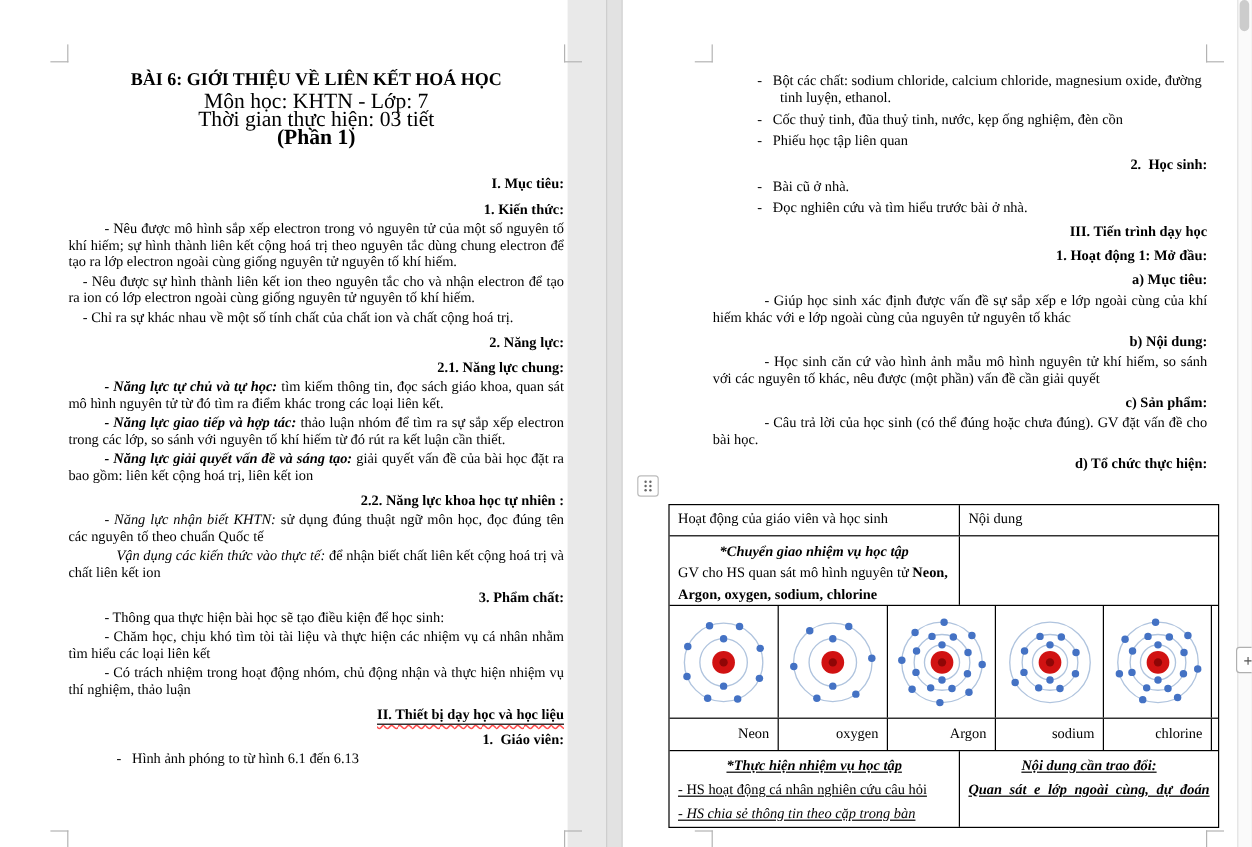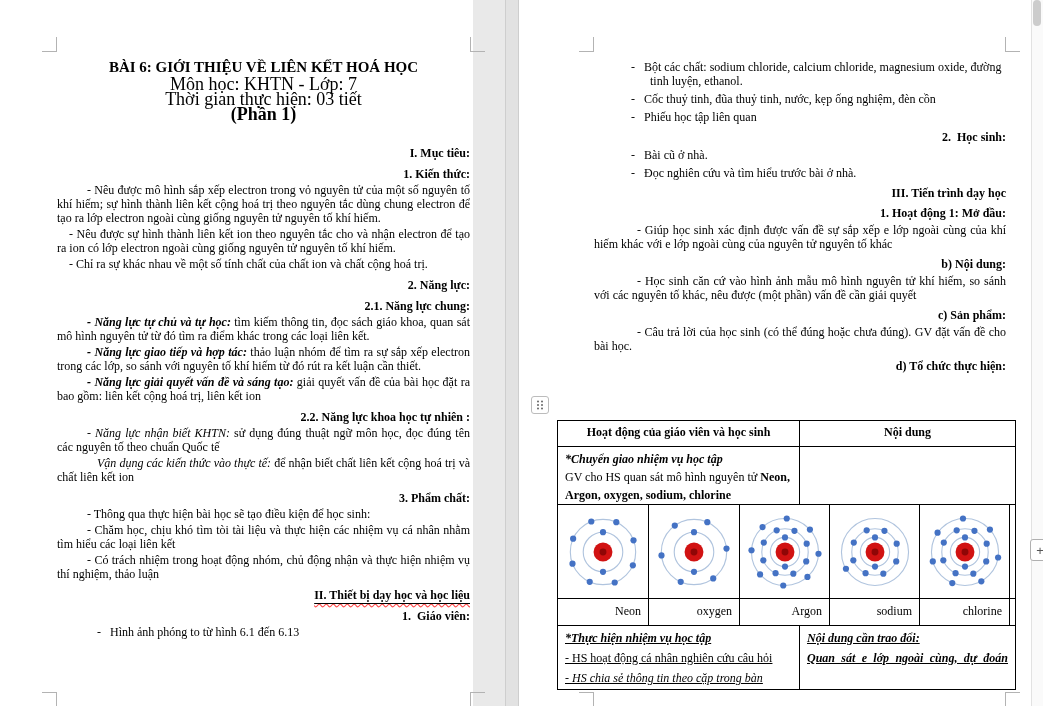--- a/index.html
+++ b/index.html
@@ -23,38 +23,38 @@
   #content-left{left:57px;top:58px;width:413px;}
   #content-right{left:75px;top:56px;width:412px;}
   .title-block{text-align:center;margin-bottom:24px;}
   .doc-title{font-size:15px;font-weight:bold;line-height:19px;}
   .doc-sub{font-size:18px;line-height:14.5px;}
   .doc-sub-b{font-size:18px;font-weight:bold;line-height:16px;}
   .h{font-weight:bold;margin:7px 0 1px 31px;text-align:right;}
   .h.noind{margin-left:0;}
   .para{margin:2px 0;text-align:justify;}
   .ind12{text-indent:12px;} .ind30{text-indent:30px;} .ind40{text-indent:40px;}
-  .bi{font-weight:bold;font-style:italic;}
+  .bi{font-weight:bold;font-style:italic;text-align:center;}
   .it{font-style:italic;}
   .squiggle{text-decoration-line:underline;text-decoration-style:wavy;text-decoration-color:#ff4d4d;text-underline-offset:4px;}
   .u{text-decoration:underline;}
   #content-right .h{margin:6px 0 2px 29px;}
   #content-right .para{margin:3px 0;text-indent:43px;}
   .li{padding-left:56px;text-indent:-19px;margin:4px 0;text-align:left;}
 
   
   #tbl{position:absolute;left:38px;top:420px;width:459px;border:1px solid #000;box-sizing:border-box;
        background:#fff;font-size:12px;line-height:17px;}
   .trow{display:grid;border-bottom:1px solid #000;}
   .cols2{grid-template-columns:242px 1fr;}
   .cols6{grid-template-columns:91px 91px 90px 90px 90px 1fr;}
   .cell{padding:2px 7px;box-sizing:border-box;overflow:hidden;}
   .cb{border-right:1px solid #000;}
   .row-head{height:25px;}
-  .row-head .cell{font-weight:bold;text-align:center;padding-top:3px;}
+  .row-head .cell{font-weight:normal;text-align:left;padding-top:3px;}
   .row-assign{height:57px;}
   .row-assign .cell{padding-top:3px;line-height:18px;}
   .row-diagrams{height:93px;}
   .dcell{display:flex;align-items:center;justify-content:center;box-sizing:border-box;}
   .row-labels{height:26px;text-align:right;}
   .row-labels .cell{padding-top:4px;}
   .row-perform{height:63px;border-bottom:none;text-decoration:underline;}
   .row-perform .cell{padding-top:2px;line-height:20px;}
   .jlast{text-align:justify;text-align-last:justify;}
 
@@ -111,20 +111,21 @@
   <div class="page" id="page-right">
     <div class="content" id="content-right">
       <p class="li">-&nbsp;&nbsp; Bột các chất: sodium chloride, calcium chloride, magnesium oxide, đường tinh luyện, ethanol.</p>
       <p class="li">-&nbsp;&nbsp; Cốc thuỷ tinh, đũa thuỷ tinh, nước, kẹp ống nghiệm, đèn cồn</p>
       <p class="li">-&nbsp;&nbsp; Phiếu học tập liên quan</p>
       <p class="h">2.&nbsp; Học sinh:</p>
       <p class="li">-&nbsp;&nbsp; Bài cũ ở nhà.</p>
       <p class="li">-&nbsp;&nbsp; Đọc nghiên cứu và tìm hiểu trước bài ở nhà.</p>
       <p class="h">III. Tiến trình dạy học</p>
       <p class="h">1. Hoạt động 1: Mở đầu:</p>
+      <p class="h">a) Mục tiêu:</p>
       <p class="para">- Giúp học sinh xác định được vấn đề sự sắp xếp e lớp ngoài cùng của khí hiếm khác với e lớp ngoài cùng của nguyên tử nguyên tố khác</p>
       <p class="h">b) Nội dung:</p>
       <p class="para">- Học sinh căn cứ vào hình ảnh mẫu mô hình nguyên tử khí hiếm, so sánh với các nguyên tố khác, nêu được (một phần) vấn đề cần giải quyết</p>
       <p class="h">c) Sản phẩm:</p>
       <p class="para">- Câu trả lời của học sinh (có thể đúng hoặc chưa đúng). GV đặt vấn đề cho bài học.</p>
       <p class="h">d) Tổ chức thực hiện:</p>
     </div>
 
     <div id="tbl">
       <div class="trow cols2 row-head">

